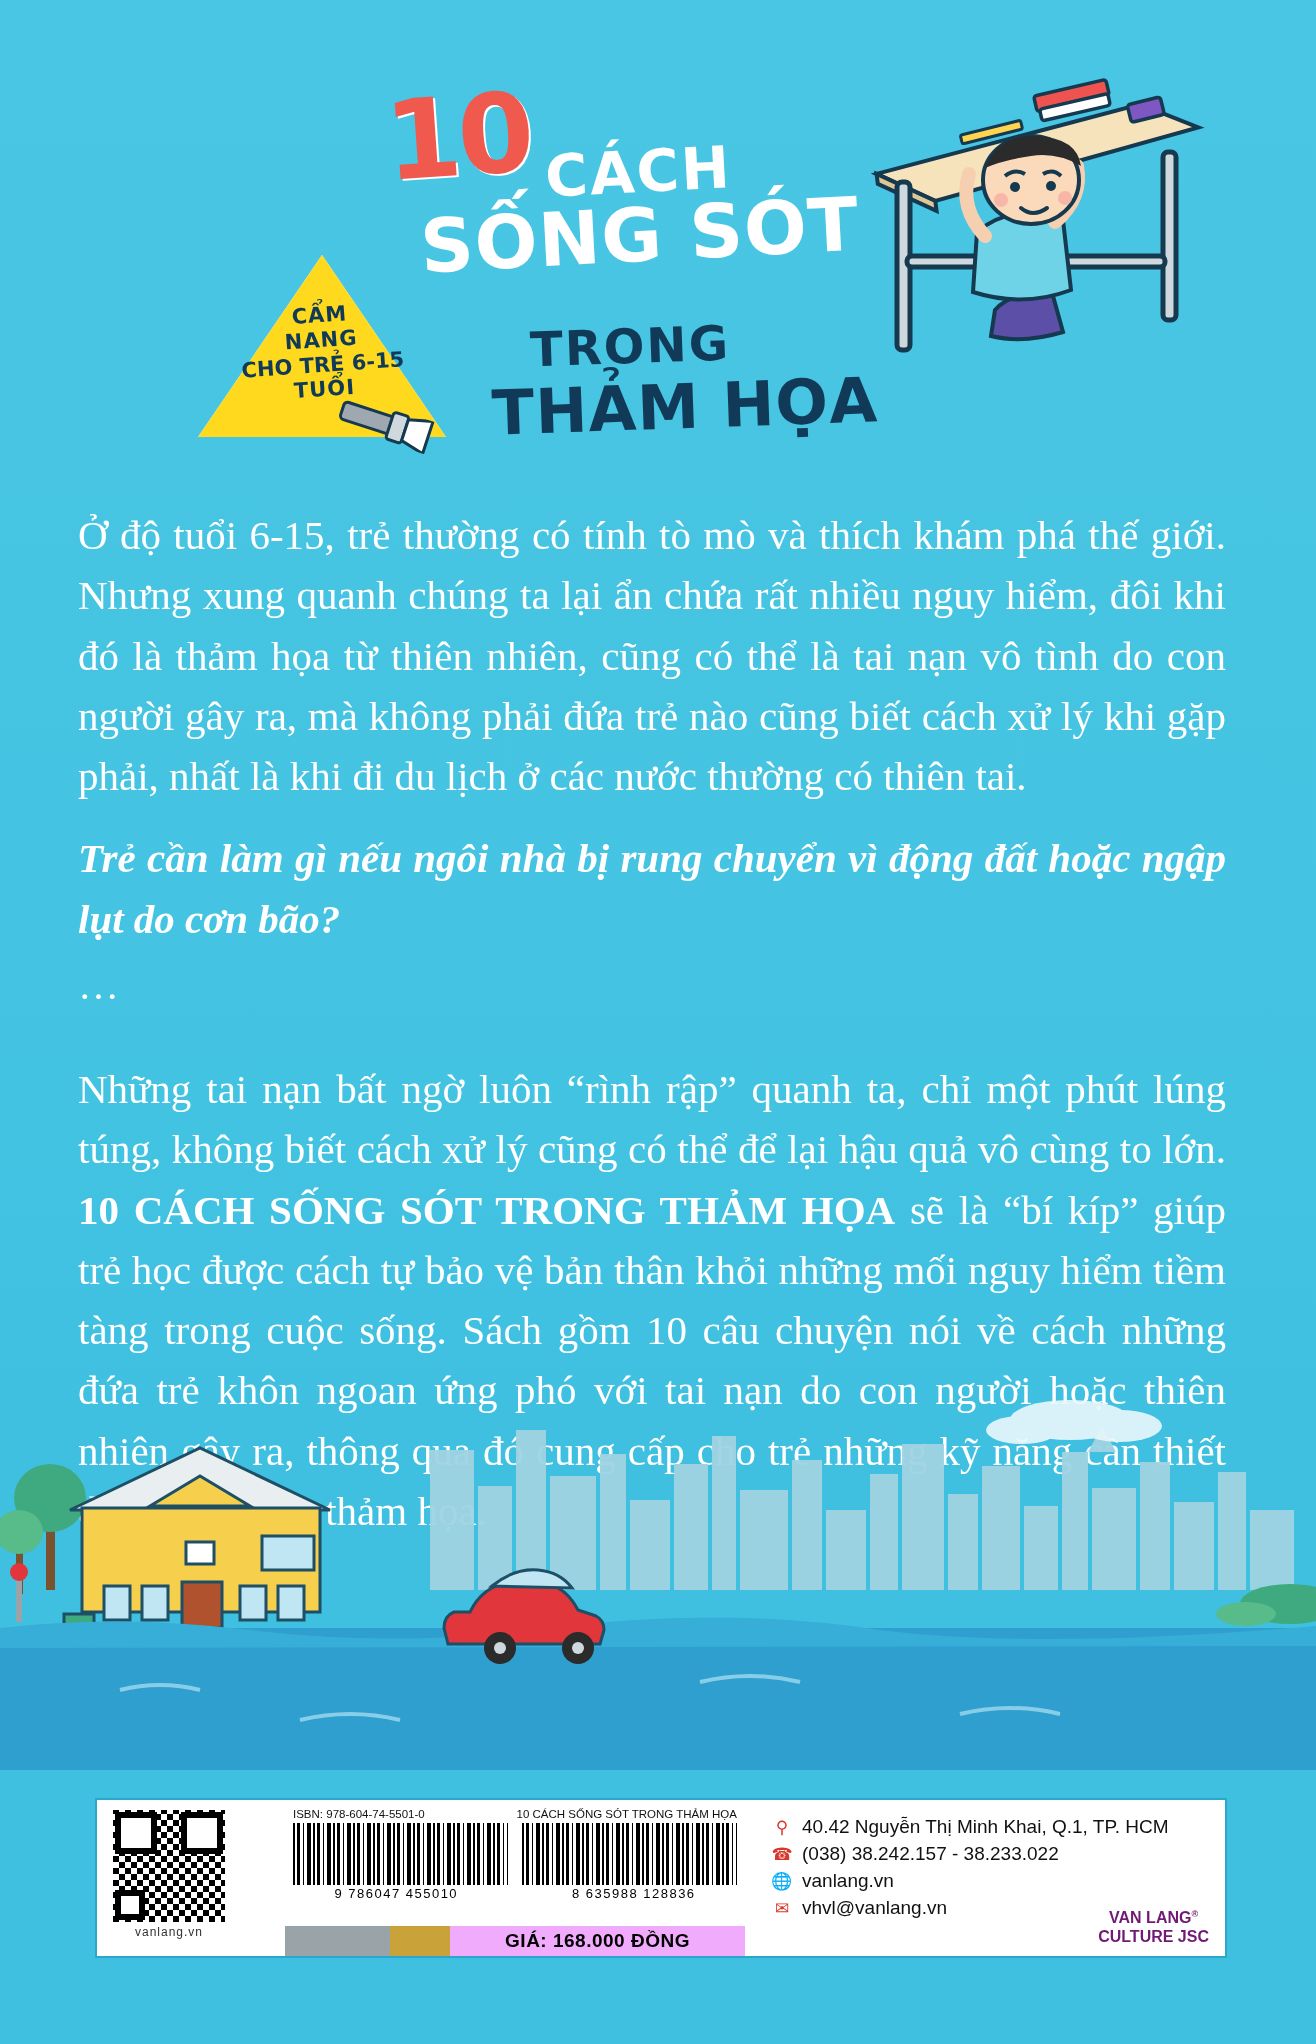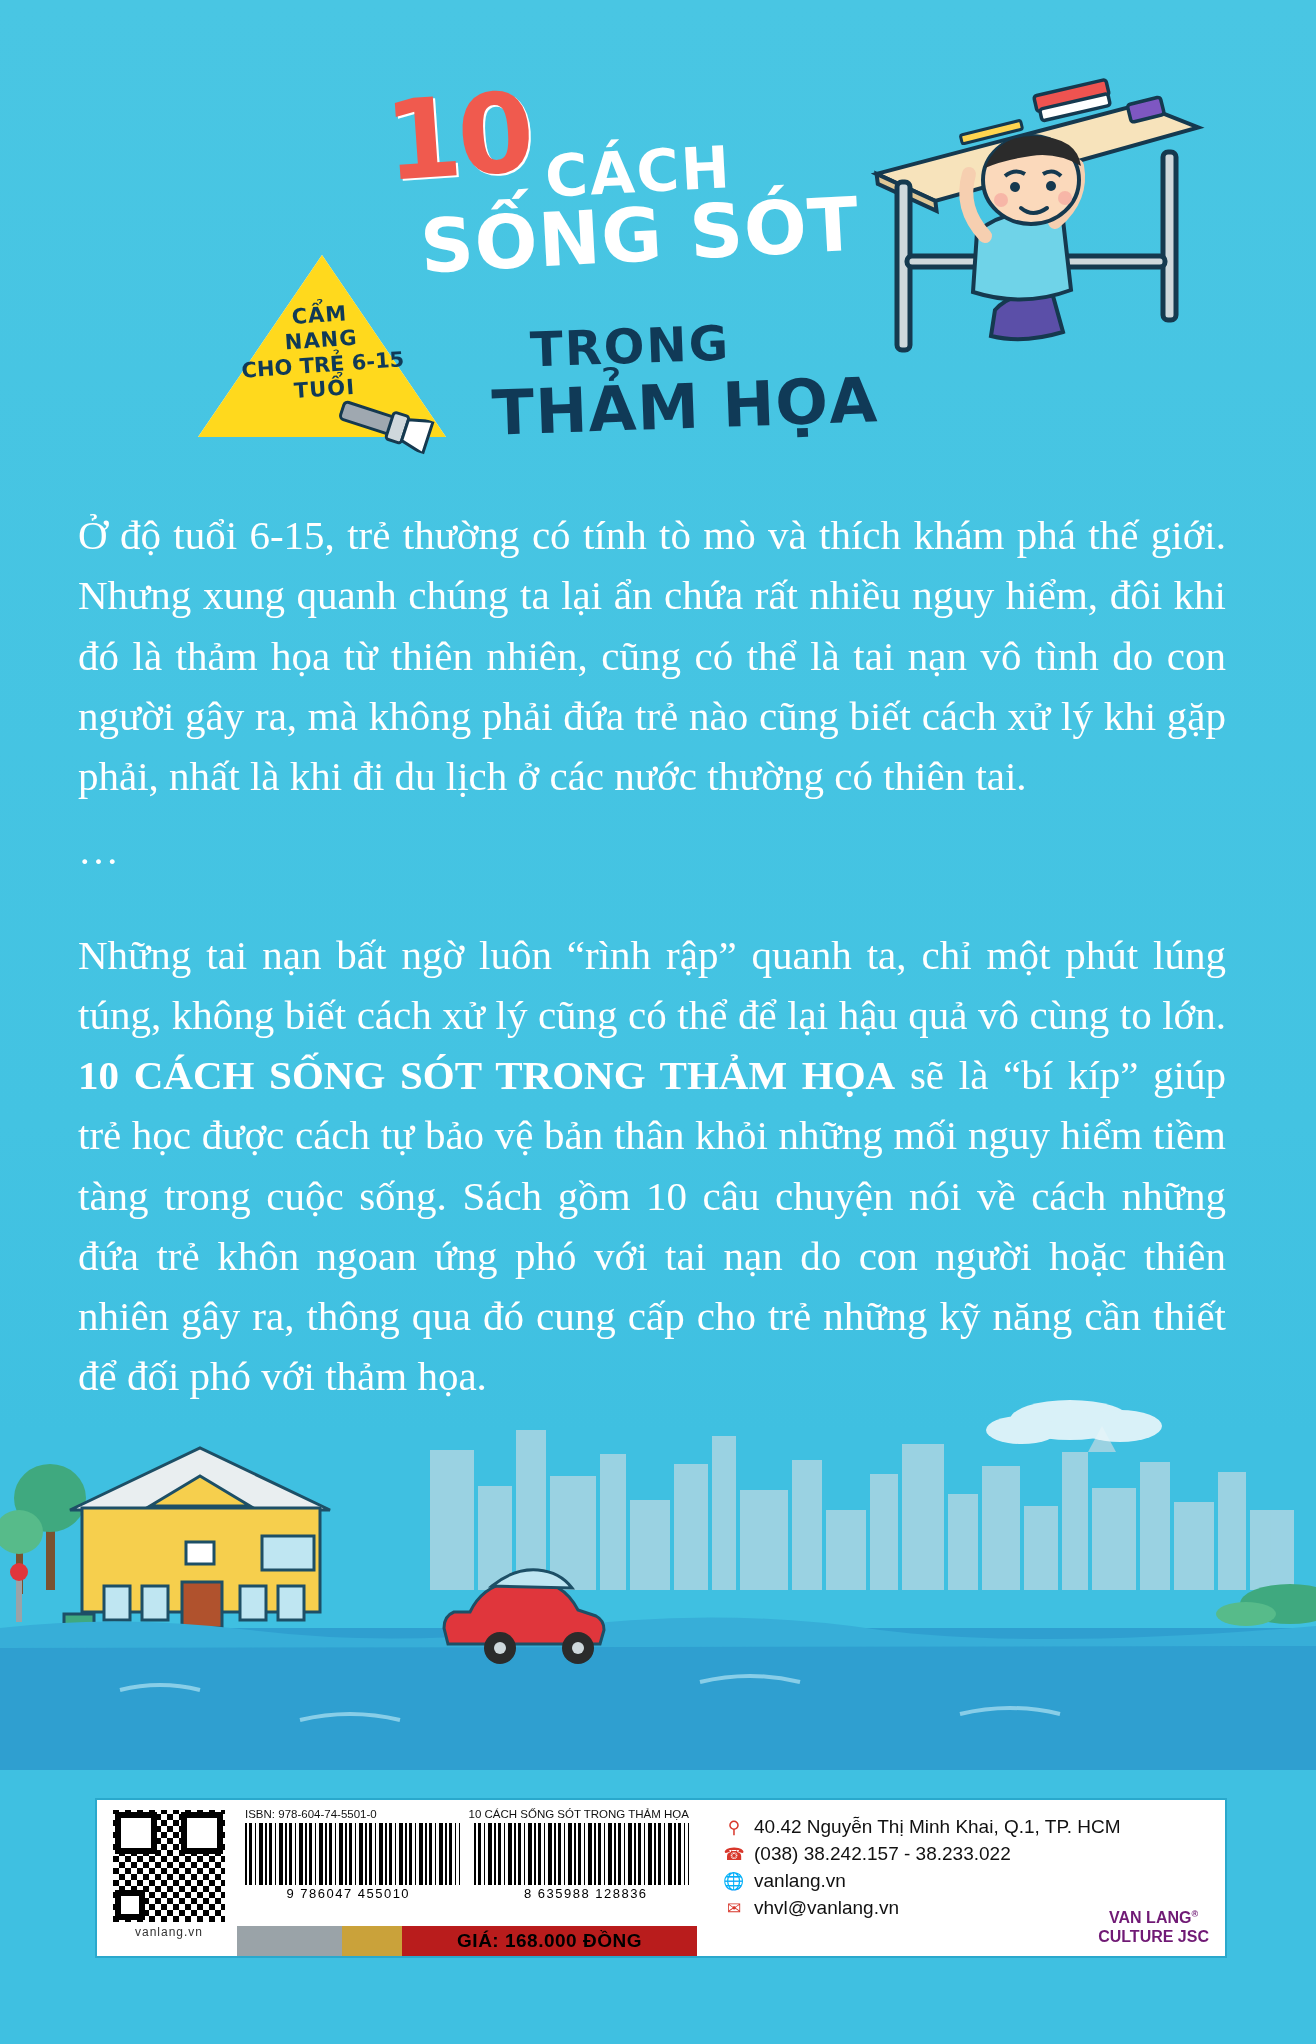--- a/index.html
+++ b/index.html
@@ -173,20 +173,21 @@
   .qr::after { right: 2px; top: 2px; }
   .qr .q3 { left: 2px; bottom: 2px; }
   .qr-label {
     font-family: "Liberation Sans", sans-serif;
     font-size: 12px; color: #333; letter-spacing: 1px; margin-top: 3px;
   }
   .barcode-zone {
     width: 460px;
     padding: 8px 4px 0 4px;
     position: relative;
+    margin-left: 48px;
   }
   .bc-head {
     display: flex; justify-content: space-between;
     font-family: "Liberation Sans", sans-serif;
     font-size: 11.5px; color: #111;
     padding: 0 4px 3px 4px;
   }
   .bars-row { display: flex; gap: 14px; padding: 0 4px; }
   .bars {
     flex: 1; height: 62px;
@@ -200,21 +201,21 @@
     font-size: 13px; letter-spacing: 1.5px; color: #000;
   }
   .bc-nums span { flex: 1; text-align: center; }
   .price-bar {
     position: absolute; left: 0; bottom: 0; width: 100%;
     display: flex; align-items: stretch; height: 30px;
   }
   .pb-seg1 { width: 105px; background: #9aa3a8; }
   .pb-seg2 { width: 60px; background: #caa23a; }
   .pb-text {
-    flex: 1; background: #b91c1c;
+    flex: 1; background: #f0abfc;
     font-family: "Liberation Sans", sans-serif;
     font-weight: bold; font-size: 19px; color: #000;
     display: flex; align-items: center; justify-content: center;
     letter-spacing: 0.5px;
   }
   .contact {
     flex: 1;
     padding: 16px 10px 10px 26px;
     position: relative;
   }
@@ -310,20 +311,21 @@
       <svg width="96" height="34" viewBox="0 0 96 34">
         <rect x="2" y="8" width="52" height="18" rx="4" fill="#9fa8b0" stroke="#15394f" stroke-width="3"></rect>
         <rect x="52" y="3" width="16" height="28" rx="3" fill="#cfd8dc" stroke="#15394f" stroke-width="3"></rect>
         <polygon points="68,6 92,0 92,34 68,28" fill="#ffffff" stroke="#15394f" stroke-width="3"></polygon>
       </svg>
     </div>
   </div>
 
   <div class="body-text">
     <p>Ở độ tuổi 6-15, trẻ thường có tính tò mò và thích khám phá thế giới. Nhưng xung quanh chúng ta lại ẩn chứa rất nhiều nguy hiểm, đôi khi đó là thảm họa từ thiên nhiên, cũng có thể là tai nạn vô tình do con người gây ra, mà không phải đứa trẻ nào cũng biết cách xử lý khi gặp phải, nhất là khi đi du lịch ở các nước thường có thiên tai.</p>
+    <p class="ital">Trẻ cần làm gì nếu ngôi nhà bị rung chuyển vì động đất hoặc ngập lụt do cơn bão?</p>
     <p class="dots">…</p>
     <p class="gap"><span>Những tai nạn bất ngờ luôn “rình rập” quanh ta, chỉ một phút lúng túng, không biết cách xử lý cũng có thể để lại hậu quả vô cùng to lớn. </span><span class="bold-ttl">10 CÁCH SỐNG SÓT TRONG THẢM HỌA</span><span> sẽ là “bí kíp” giúp trẻ học được cách tự bảo vệ bản thân khỏi những mối nguy hiểm tiềm tàng trong cuộc sống. Sách gồm 10 câu chuyện nói về cách những đứa trẻ khôn ngoan ứng phó với tai nạn do con người hoặc thiên nhiên gây ra, thông qua đó cung cấp cho trẻ những kỹ năng cần thiết để đối phó với thảm họa.</span></p>
   </div>
 
   <div class="scene">
     <svg width="1316" height="380" viewBox="0 0 1316 380">
 
       <g fill="#9fd3e3" opacity="0.95">
         <rect x="430" y="60" width="44" height="140"></rect>
         <rect x="478" y="96" width="34" height="104"></rect>

